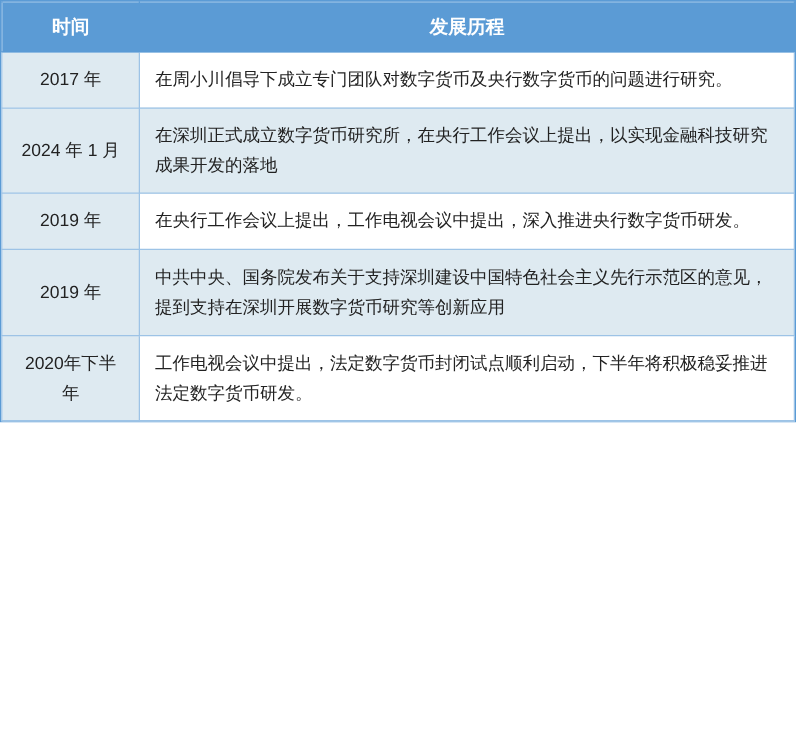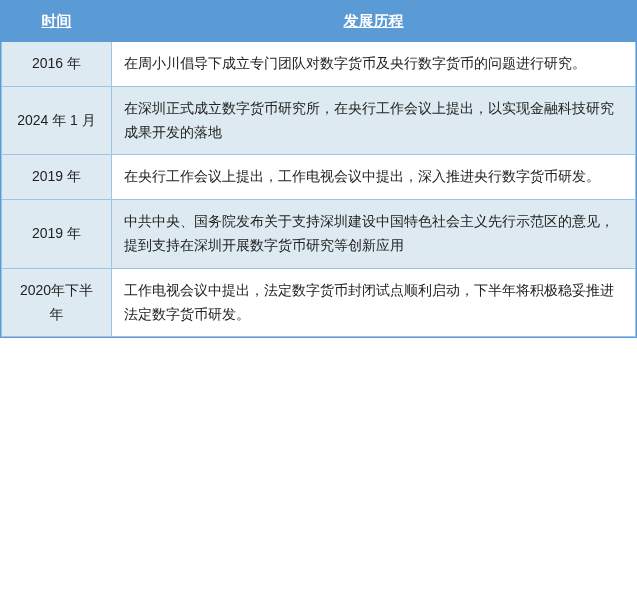--- a/index.html
+++ b/index.html
@@ -22,21 +22,20 @@
       border-collapse: collapse;
     }
     thead tr th {
       background-color: #5b9bd5;
       color: #fff;
       font-size: 15px;
       font-weight: bold;
       padding: 10px 8px;
       text-align: center;
       border: 1px solid #5b9bd5;
-      text-decoration: underline;
     }
     thead tr th:first-child {
       width: 110px;
     }
     tbody tr td {
       border: 1px solid #9dc3e6;
       padding: 10px 12px;
       vertical-align: middle;
       font-size: 14px;
       line-height: 1.7;
@@ -65,21 +64,21 @@
 <div class="table-container">
   <table>
     <thead>
       <tr>
         <th>时间</th>
         <th>发展历程</th>
       </tr>
     </thead>
     <tbody id="table-body">
     <tr>
-          <td>2016 年</td>
+          <td>2017 年</td>
           <td>在周小川倡导下成立专门团队对数字货币及央行数字货币的问题进行研究。</td>
         </tr>
         <tr>
           <td>2024 年 1 月</td>
           <td>在深圳正式成立数字货币研究所，在央行工作会议上提出，以实现金融科技研究成果开发的落地</td>
         </tr>
         <tr>
           <td>2019 年</td>
           <td>在央行工作会议上提出，工作电视会议中提出，深入推进央行数字货币研发。</td>
         </tr>

